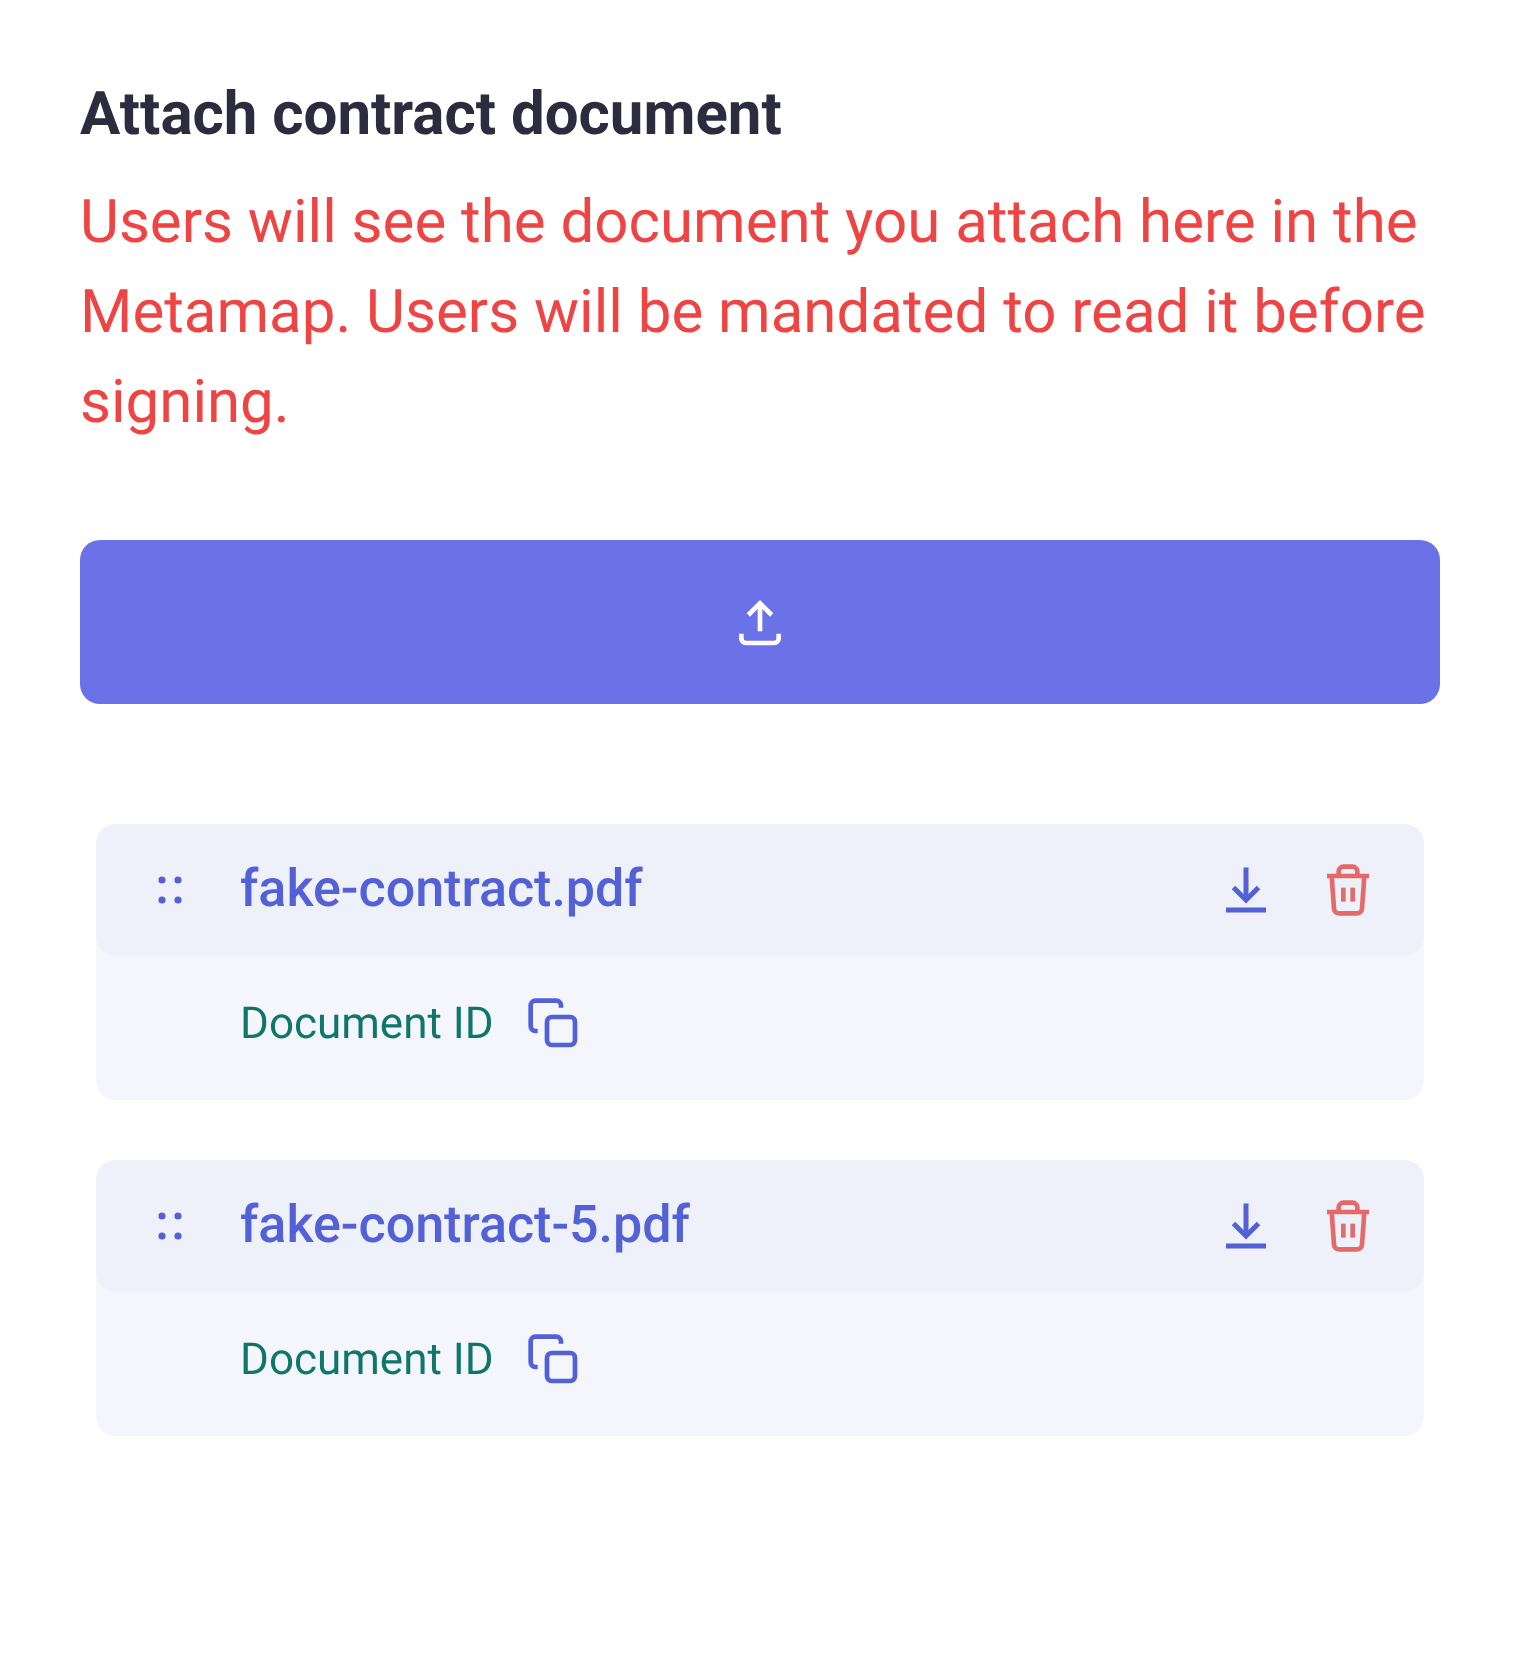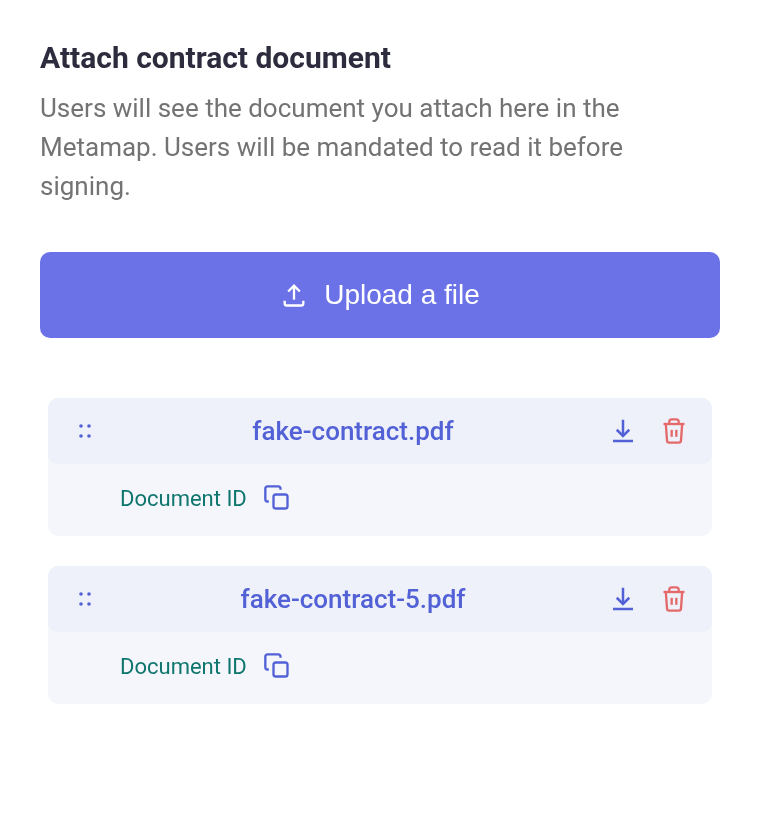--- a/index.html
+++ b/index.html
@@ -16,23 +16,23 @@
     }
     
     .heading {
       font-size: 30px;
       font-weight: 700;
       color: #2c2c3e;
       margin-bottom: 14px;
     }
     
     .description {
-      font-size: 26px;
+      font-size: 30px;
       font-weight: 400;
-      color: #737373;
+      color: #ef4444;
       line-height: 1.5;
       margin-bottom: 46px;
     }
     
     .upload-button {
       width: 100%;
       background: #6b72e7;
       border: none;
       border-radius: 10px;
       padding: 27px 20px;
@@ -62,21 +62,20 @@
       display: flex;
       flex-direction: column;
       gap: 30px;
       padding: 0 8px;
     }
     
     .file-card {
       background: #f5f6fc;
       border-radius: 10px;
       padding: 0;
-      text-align: center;
     }
     
     .file-row {
       background: #eef0fa;
       border-radius: 10px;
       padding: 16px 22px;
       display: flex;
       align-items: center;
       gap: 20px;
     }
@@ -161,21 +160,20 @@
 <h1 class="heading">Attach contract document</h1>
 
 <p class="description">Users will see the document you attach here in the Metamap. Users will be mandated to read it before signing.</p>
 
 <button class="upload-button">
   <svg class="upload-icon" viewBox="0 0 24 24">
     <path d="M4 17v2a2 2 0 0 0 2 2h12a2 2 0 0 0 2-2v-2"></path>
     <polyline points="7 9 12 4 17 9"></polyline>
     <line x1="12" y1="4" x2="12" y2="16"></line>
   </svg>
-  <span class="upload-button-label">Upload a file</span>
 </button>
 
 <div class="file-list">
 
   <div class="file-card">
     <div class="file-row">
       <div class="drag-handle">
         <svg viewBox="0 0 24 24">
           <circle cx="8" cy="7" r="1.8" fill="#5261d6"></circle>
           <circle cx="16" cy="7" r="1.8" fill="#5261d6"></circle>

